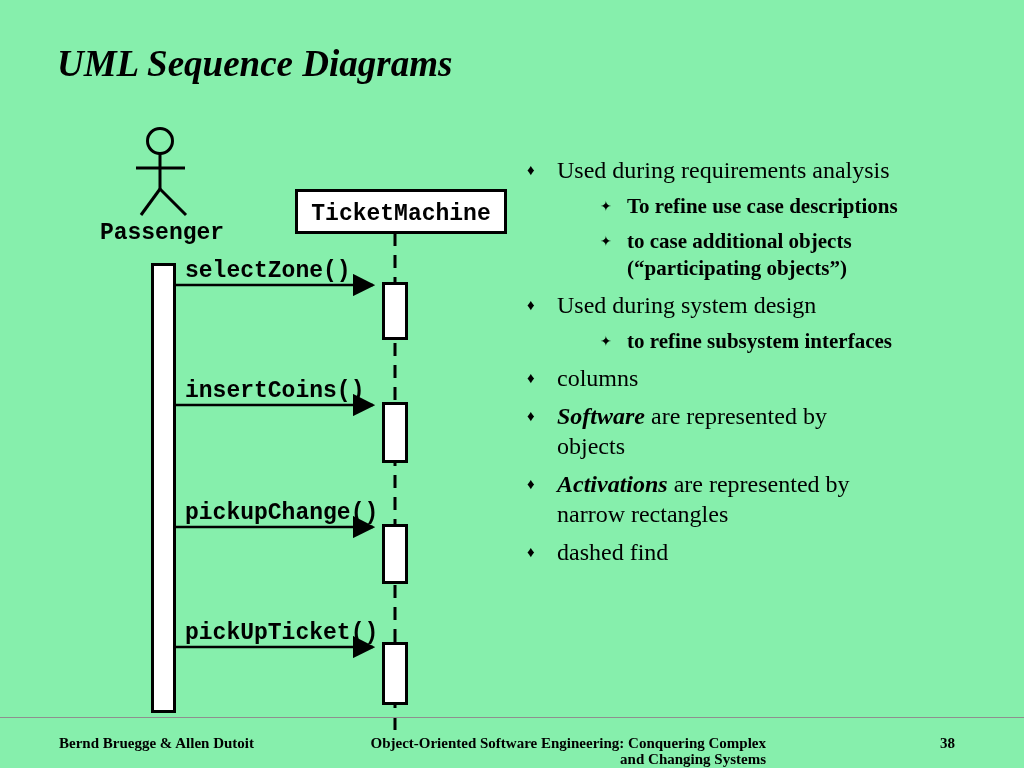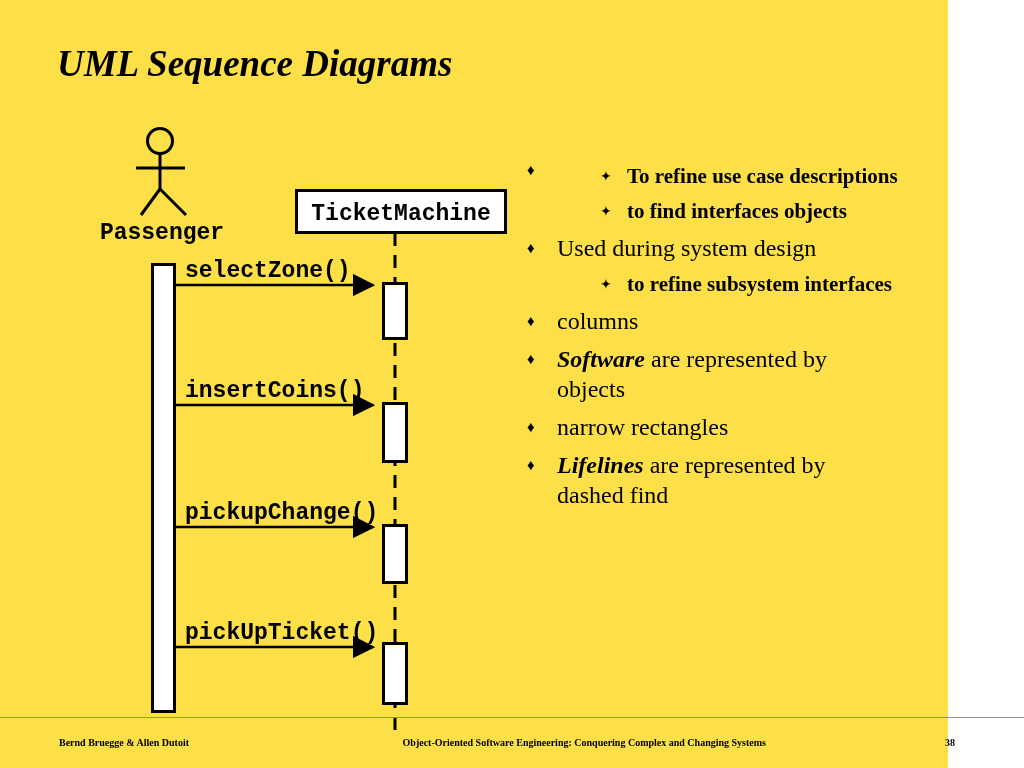--- a/index.html
+++ b/index.html
@@ -1,18 +1,18 @@
 <!DOCTYPE html>
 <html><head>
 <meta charset="utf-8">
 <style>
   * { margin:0; padding:0; box-sizing:border-box; }
   html,body { width:1024px; height:768px; background:#fff; overflow:hidden; }
   .slide {
-    position:relative; width:948px; height:768px; background:#fde047;
+    position:relative; width:1024px; height:768px; background:#86efac;
     font-family:"Liberation Serif", serif; color:#000;
   }
   .title {
     position:absolute; left:57px; top:42px; width:700px;
     font-size:37px; line-height:44px; font-weight:bold; font-style:italic;
     font-family:"Liberation Serif", serif; color:#000;
   }
   
   .diagram-svg { position:absolute; left:0; top:0; width:520px; height:768px; }
   .svgmono {
@@ -25,21 +25,21 @@
   .li .marker { position:absolute; color:#000; }
   .l1 { padding-left:42px; font-size:24px; line-height:30px; }
   .l1 > .marker { left:12px; top:0; font-size:15px; line-height:30px; }
   .l2 { padding-left:112px; font-size:21px; line-height:27px; font-weight:bold; }
   .l2 > .marker { left:85px; top:0; font-size:14px; line-height:27px; font-weight:normal; }
   .em { font-weight:bold; font-style:italic; }
   .line { display:block; }
   
   .footer-rule { position:absolute; left:0; top:717px; width:1024px; height:1px; background:#8f8f8f; }
   .footer-text {
-    position:absolute; top:735px; font-size:10px; line-height:16px;
+    position:absolute; top:735px; font-size:15px; line-height:16px;
     font-weight:bold; font-family:"Liberation Serif", serif; color:#000;
   }
   .footer-authors { left:59px; }
   .footer-book { left:346px; width:420px; text-align:right; }
   .footer-page { left:925px; width:30px; text-align:right; }
 </style>
 </head>
 <body>
 
 <div class="slide">
@@ -86,30 +86,31 @@
     <text class="svgmono" x="185" y="277">selectZone()</text>
     <text class="svgmono" x="185" y="397">insertCoins()</text>
     <text class="svgmono" x="185" y="519">pickupChange()</text>
     <text class="svgmono" x="185" y="639">pickUpTicket()</text>
   </svg>
 
   <div class="bullets">
 
     <div class="li l1">
       <span class="marker">♦</span>
+      <span class="txt">Used during requirements analysis</span>
     </div>
 
     <div class="li l2">
       <span class="marker">✦</span>
       <span class="txt">To refine use case descriptions</span>
     </div>
 
     <div class="li l2">
       <span class="marker">✦</span>
-      <span class="txt"><span class="line">to find interfaces objects</span></span>
+      <span class="txt"><span class="line">to case additional objects</span><span class="line">(“participating objects”)</span></span>
     </div>
 
     <div class="li l1">
       <span class="marker">♦</span>
       <span class="txt">Used during system design</span>
     </div>
 
     <div class="li l2">
       <span class="marker">✦</span>
       <span class="txt">to refine subsystem interfaces</span>
@@ -120,26 +121,26 @@
       <span class="txt"><span class="line">columns</span></span>
     </div>
 
     <div class="li l1">
       <span class="marker">♦</span>
       <span class="txt"><span class="line"><b class="em">Software</b><span> are represented by</span></span><span class="line">objects</span></span>
     </div>
 
     <div class="li l1">
       <span class="marker">♦</span>
-      <span class="txt"><span class="line">narrow rectangles</span></span>
+      <span class="txt"><span class="line"><b class="em">Activations</b><span> are represented by</span></span><span class="line">narrow rectangles</span></span>
     </div>
 
     <div class="li l1">
       <span class="marker">♦</span>
-      <span class="txt"><span class="line"><b class="em">Lifelines</b><span> are represented by</span></span><span class="line">dashed find</span></span>
+      <span class="txt"><span class="line">dashed find</span></span>
     </div>
 
   </div>
 
   <div class="footer-rule"></div>
   <div class="footer-text footer-authors">Bernd Bruegge &amp; Allen Dutoit</div>
   <div class="footer-text footer-book">Object-Oriented Software Engineering: Conquering Complex and Changing Systems</div>
   <div class="footer-text footer-page">38</div>
 
 </div>

